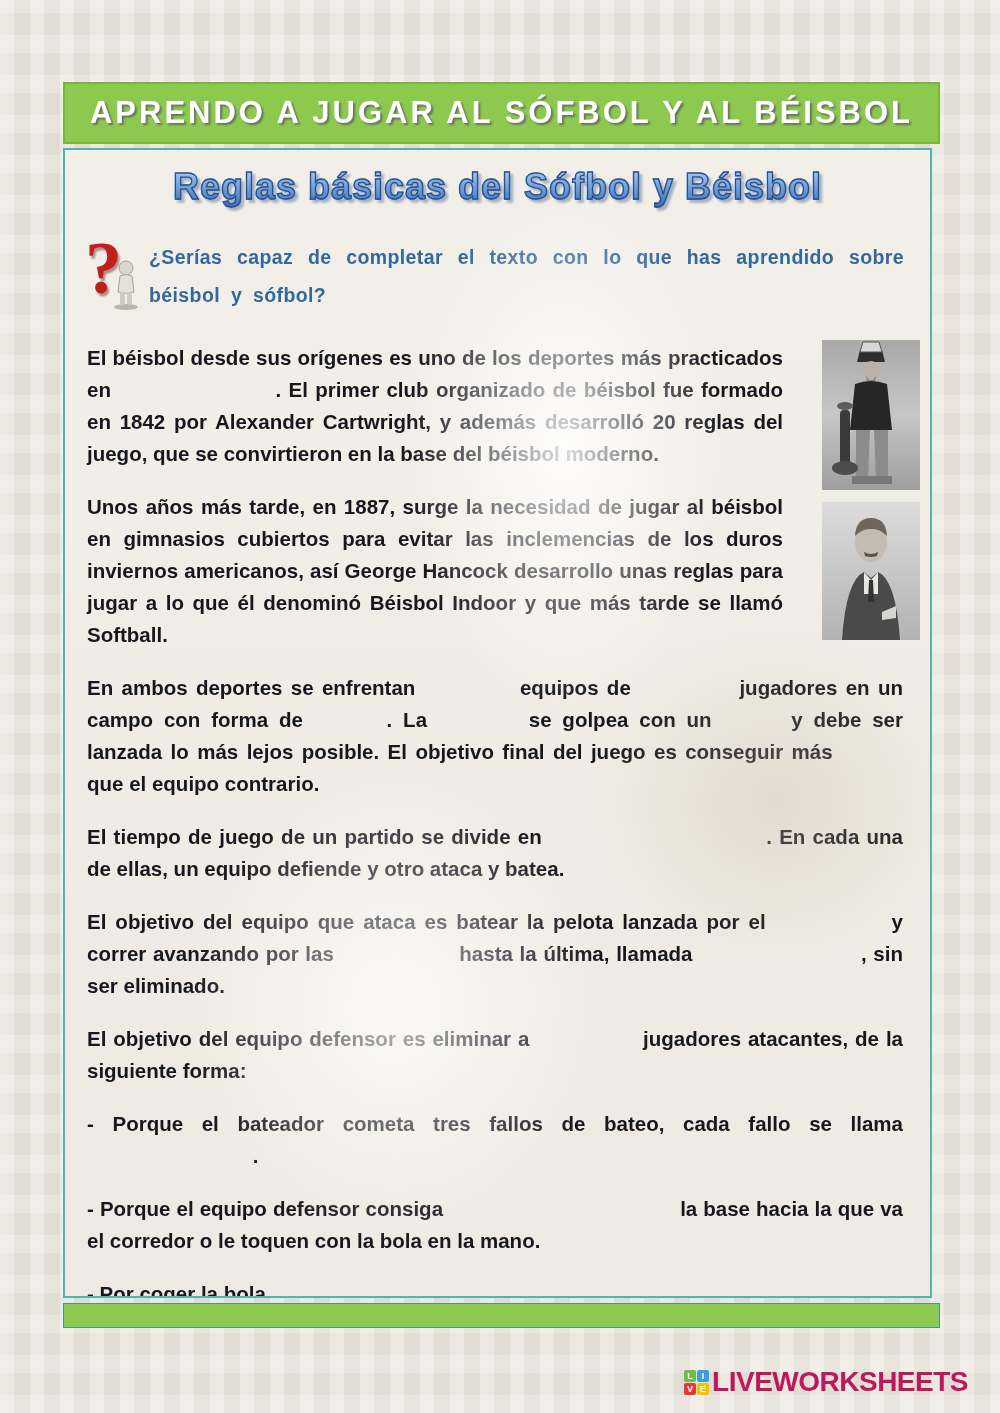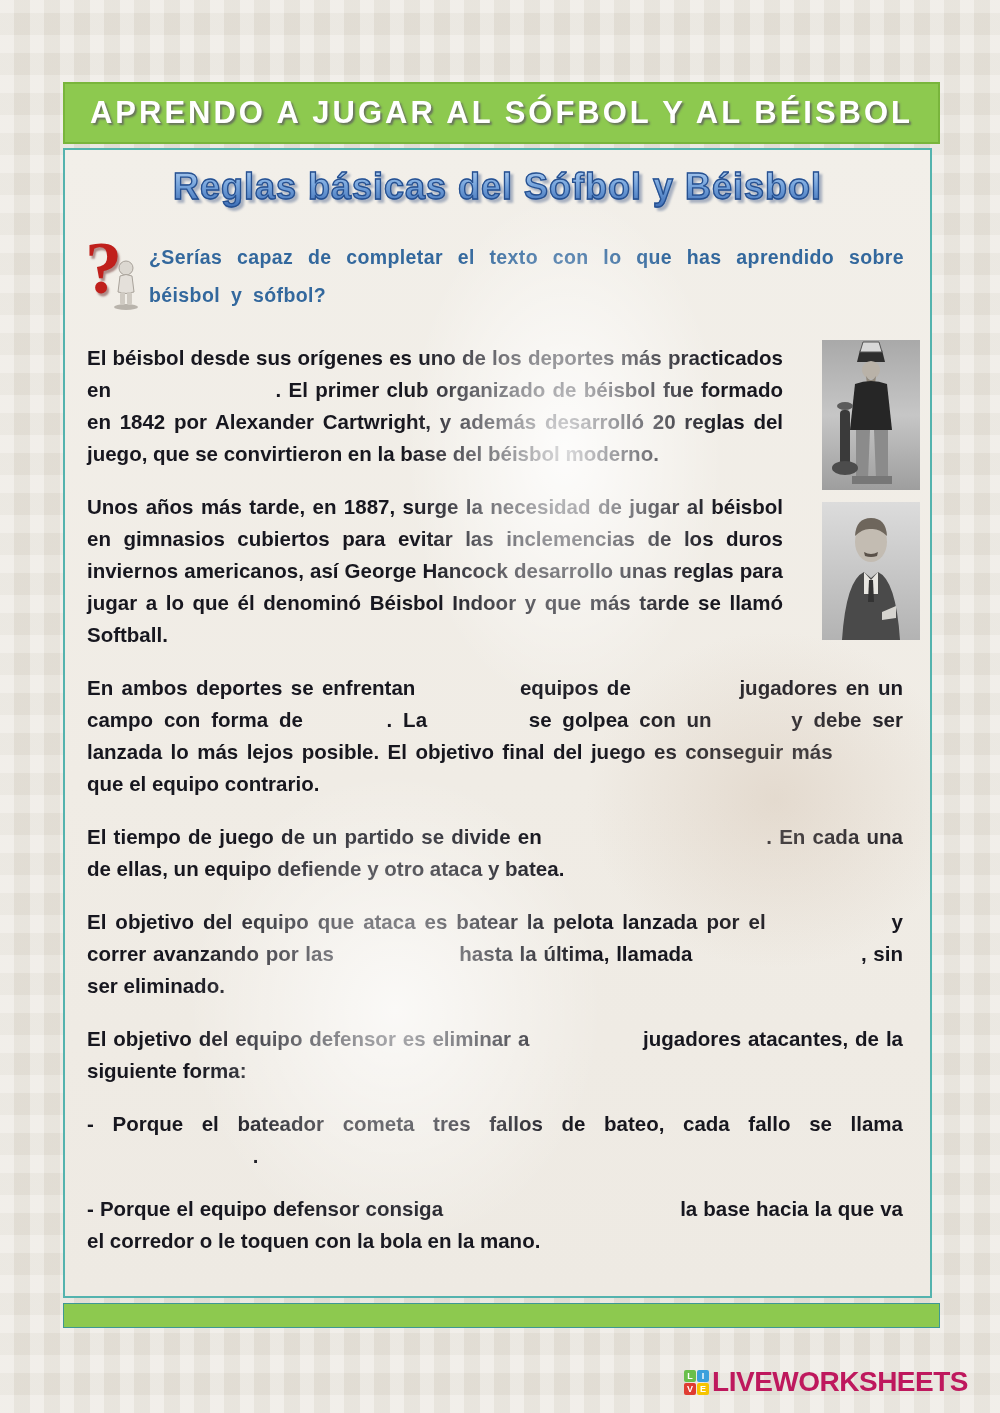--- a/index.html
+++ b/index.html
@@ -121,20 +121,21 @@
 
     <div class="text-col">
       <p class="para pr-photo"><span>El béisbol desde sus orígenes es uno de los deportes más practicados en </span><span class="blank" style="width: 150px;"></span><span> . El primer club organizado de béisbol fue formado en 1842 por Alexander Cartwright, y además desarrolló 20 reglas del juego, que se convirtieron en la base del béisbol moderno.</span></p>
       <p class="para pr-photo"><span>Unos años más tarde, en 1887, surge la necesidad de jugar al béisbol en gimnasios cubiertos para evitar las inclemencias de los duros inviernos americanos, así George Hancock desarrollo unas reglas para jugar a lo que él denominó Béisbol Indoor y que más tarde se llamó Softball.</span></p>
       <p class="para"><span>En ambos deportes se enfrentan </span><span class="blank" style="width: 88px;"></span><span> equipos de </span><span class="blank" style="width: 92px;"></span><span> jugadores en un campo con forma de </span><span class="blank" style="width: 62px;"></span><span> . La </span><span class="blank" style="width: 80px;"></span><span> se golpea con un </span><span class="blank" style="width: 58px;"></span><span> y debe ser lanzada lo más lejos posible. El objetivo final del juego es conseguir más </span><span class="blank" style="width: 62px;"></span><span> que el equipo contrario.</span></p>
       <p class="para"><span>El tiempo de juego de un partido se divide en </span><span class="blank" style="width: 210px;"></span><span> . En cada una de ellas, un equipo defiende y otro ataca y batea.</span></p>
       <p class="para"><span>El objetivo del equipo que ataca es batear la pelota lanzada por el </span><span class="blank" style="width: 108px;"></span><span> y correr avanzando por las </span><span class="blank" style="width: 112px;"></span><span> hasta la última, llamada </span><span class="blank" style="width: 155px;"></span><span> , sin ser eliminado.</span></p>
       <p class="para"><span>El objetivo del equipo defensor es eliminar a </span><span class="blank" style="width: 100px;"></span><span> jugadores atacantes, de la siguiente forma:</span></p>
       <p class="para"><span>- Porque el bateador cometa tres fallos de bateo, cada fallo se llama </span><span class="blank" style="width: 160px;"></span><span> .</span></p>
       <p class="para"><span>- Porque el equipo defensor consiga </span><span class="blank" style="width: 225px;"></span><span> la base hacia la que va el corredor o le toquen con la bola en la mano.</span></p>
+      <p class="para"><span>- Por coger la bola </span><span class="blank" style="width: 195px;"></span><span> .</span></p>
     </div>
 
     <div class="photo photo1">
       <svg width="98" height="150" viewBox="0 0 98 150">
         <defs>
           <linearGradient id="pg1" x1="0" y1="0" x2="0" y2="1">
             <stop offset="0" stop-color="#a9a9a9"></stop>
               <stop offset=".5" stop-color="#c6c6c6"></stop>
               <stop offset="1" stop-color="#9e9e9e"></stop>
           </linearGradient>

